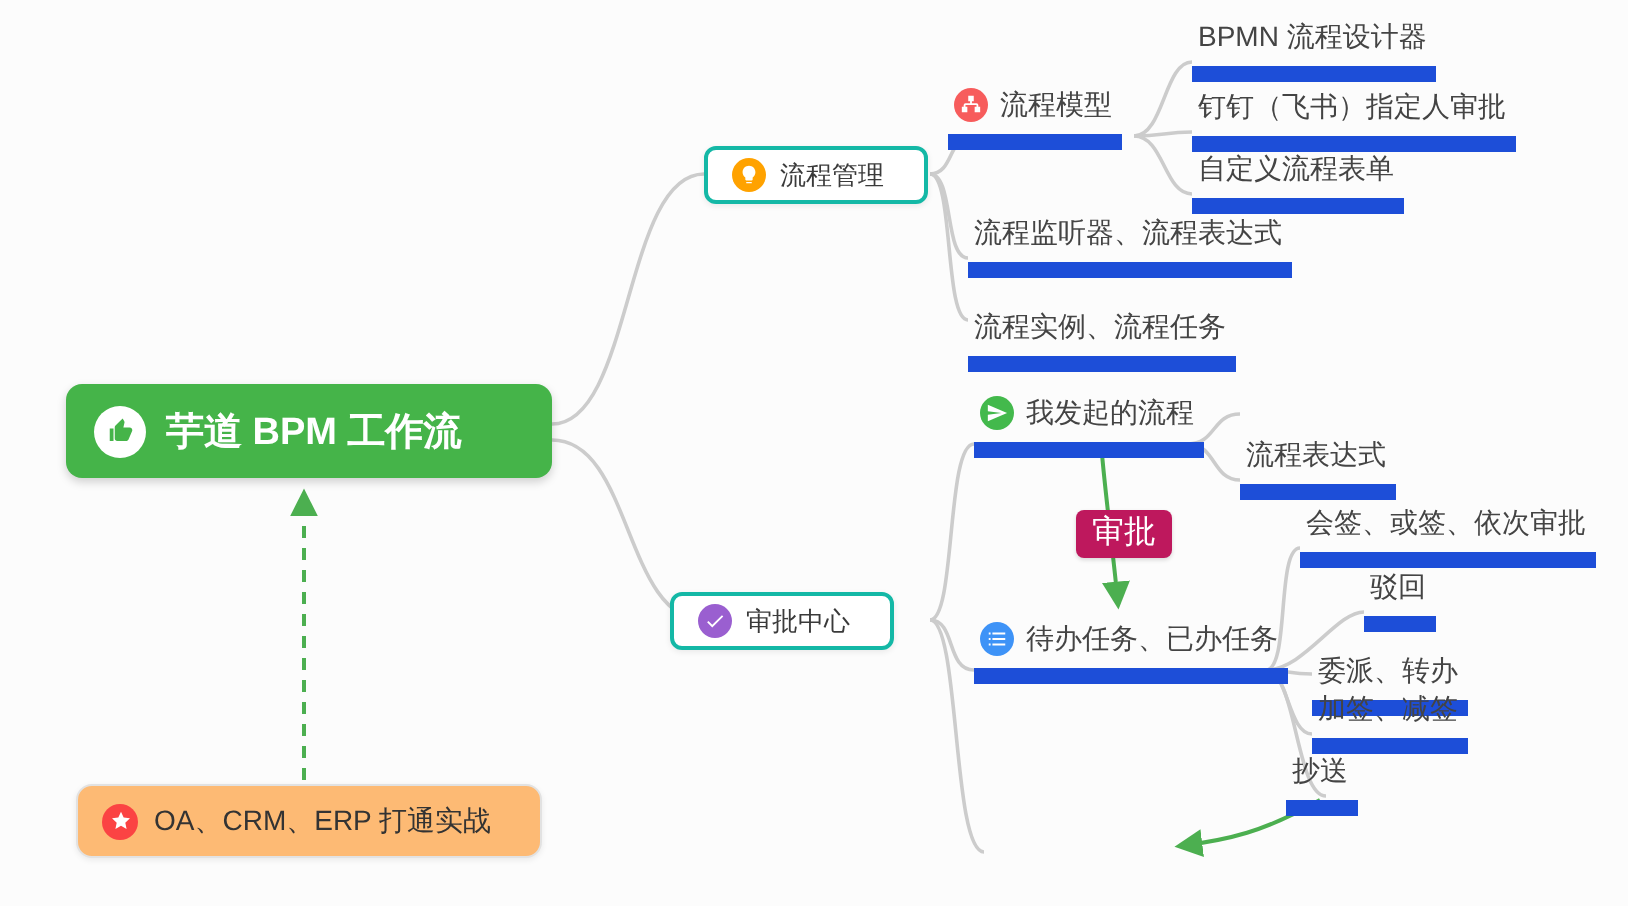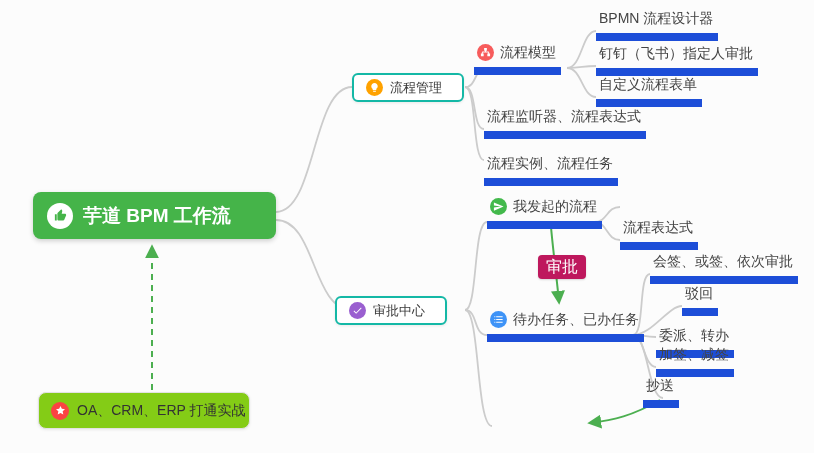--- a/index.html
+++ b/index.html
@@ -36,21 +36,21 @@
   .ic-green{background:#43b94c;}
   .ic-purple{background:#9a5fd0;}
   .ic-blue{background:#3e93f7;}
   .ic-crimson{background:#fb4343;}
   .edge-label{
     position:absolute;left:538px;top:255px;background:#be185d;color:#fff;
     font-size:16px;padding:4px 8px;border-radius:4px;line-height:1;
     box-shadow:0 1px 2px rgba(0,0,0,.15);white-space:nowrap;
   }
   .callout{
-    position:absolute;left:38px;top:392px;width:212px;height:37px;background:#84cc16;
+    position:absolute;left:38px;top:392px;width:233px;height:37px;background:#fdba74;
     border:1px solid #e2e2e2;border-radius:8px;display:flex;align-items:center;
     gap:8px;padding:0 12px;box-sizing:border-box;font-size:14px;color:#333;
     box-shadow:0 1px 3px rgba(0,0,0,.08);white-space:nowrap;
   }
 </style>
 </head>
 <body>
 
 <div class="canvas">
 

